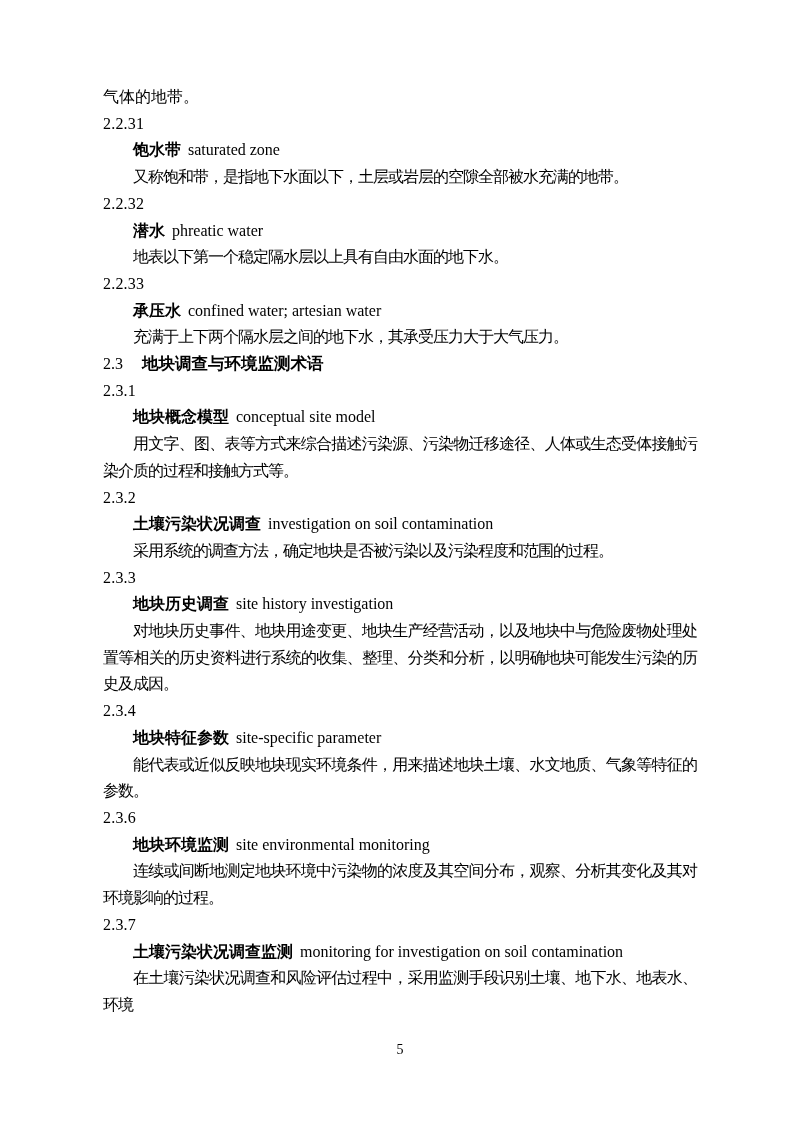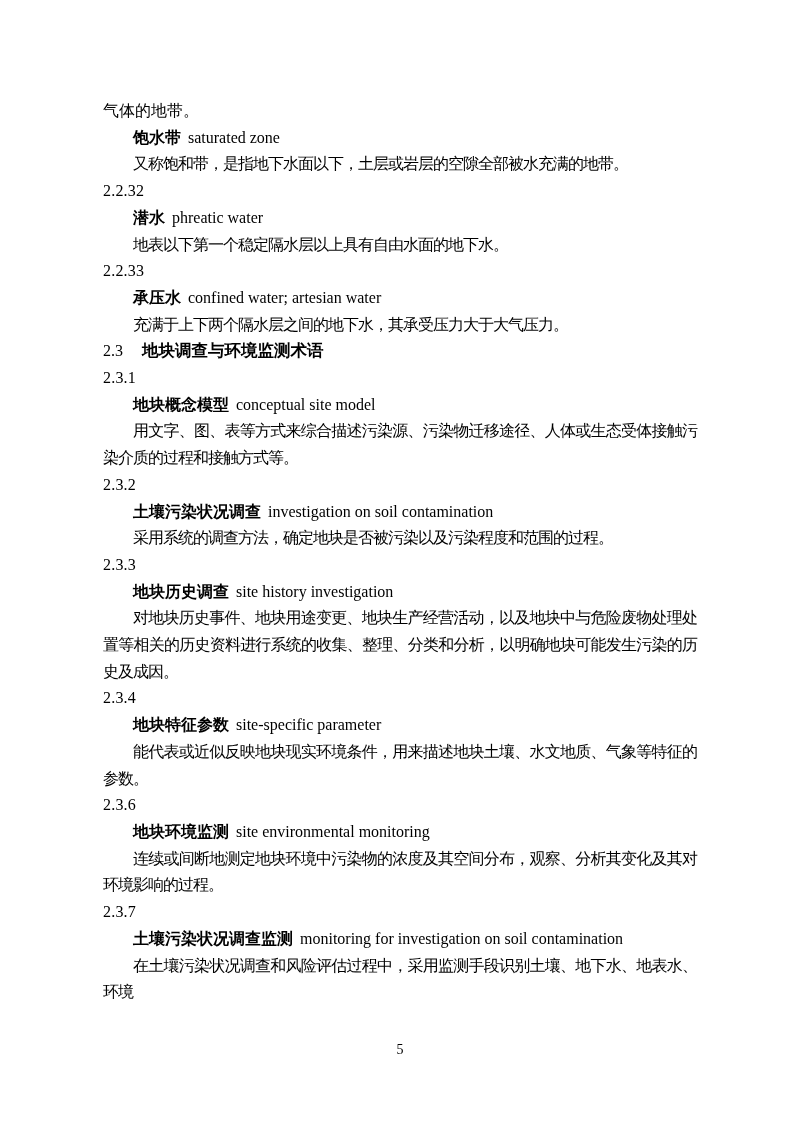--- a/index.html
+++ b/index.html
@@ -6,21 +6,21 @@
   body {
     width: 800px; height: 1131px;
     background: #ffffff;
     color: #000000;
     font-family: "Liberation Serif", "DejaVu Serif", serif;
     position: relative;
     overflow: hidden;
   }
   .content {
     position: absolute;
-    left: 103px; top: 98px;
+    left: 103px; top: 84px;
     width: 594px;
   }
   .content p { margin: 0; font-size: 16px; line-height: 26.7px; }
   .continuation { text-align: left; }
   .clause { letter-spacing: 0.2px; }
   .term-line { padding-left: 30px; }
   .term-zh {
     font-weight: bold;
     font-family: "Liberation Sans", "DejaVu Sans", sans-serif;
     font-size: 16px;
@@ -52,20 +52,21 @@
 </style>
 </head>
 <body>
 
 <div class="page">
   <div class="content">
 
     <p class="continuation">气体的地带。</p>
 
     <div class="entry">
+      <p class="clause">2.2.31</p>
       <p class="term-line"><span class="term-zh">饱水带</span><span class="term-en">saturated zone</span></p>
       <p class="definition">又称饱和带，是指地下水面以下，土层或岩层的空隙全部被水充满的地带。</p>
     </div>
 
     <div class="entry">
       <p class="clause">2.2.32</p>
       <p class="term-line"><span class="term-zh">潜水</span><span class="term-en">phreatic water</span></p>
       <p class="definition">地表以下第一个稳定隔水层以上具有自由水面的地下水。</p>
     </div>
 

